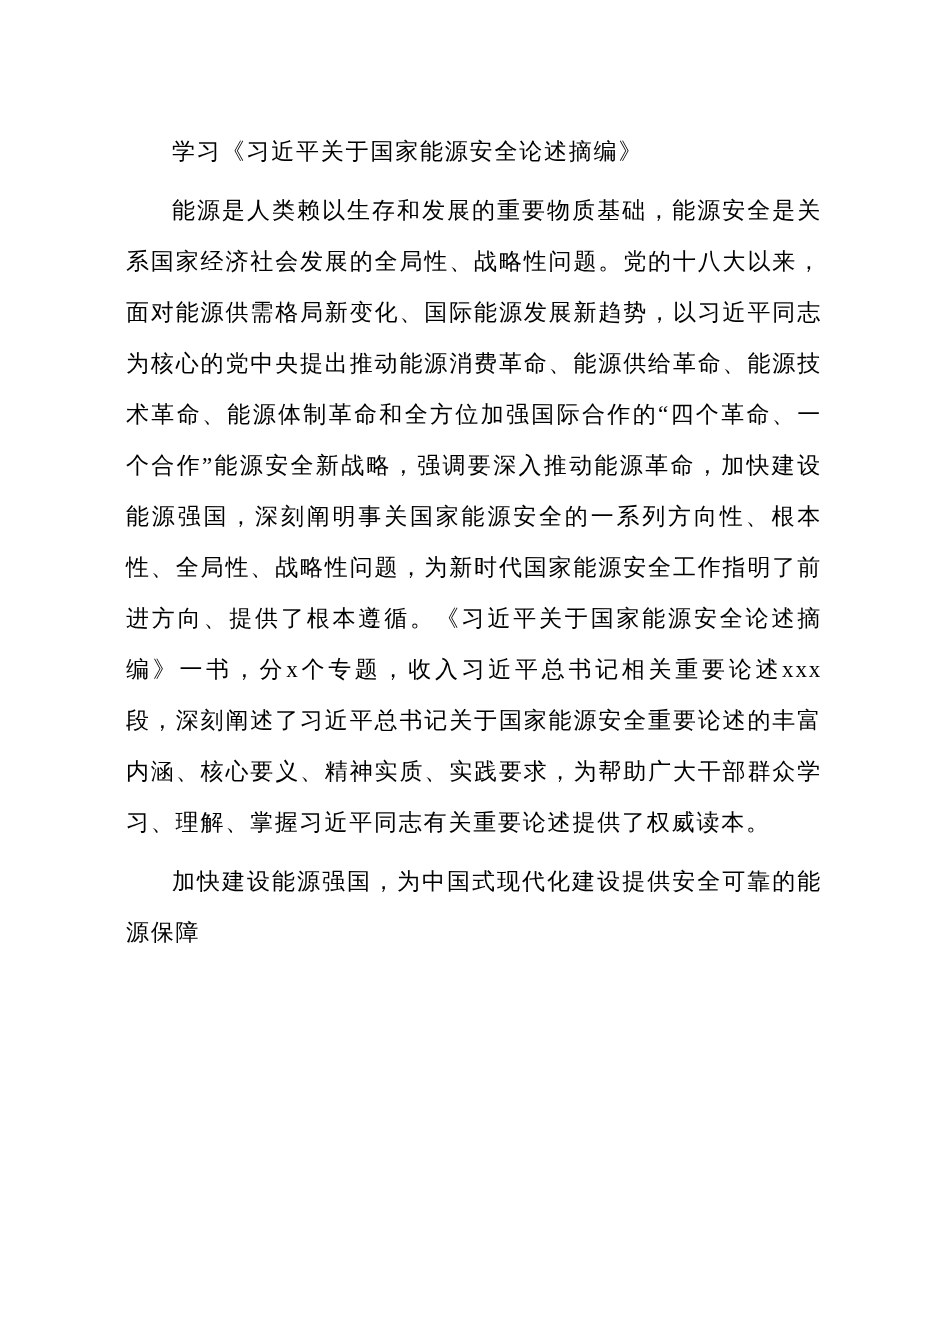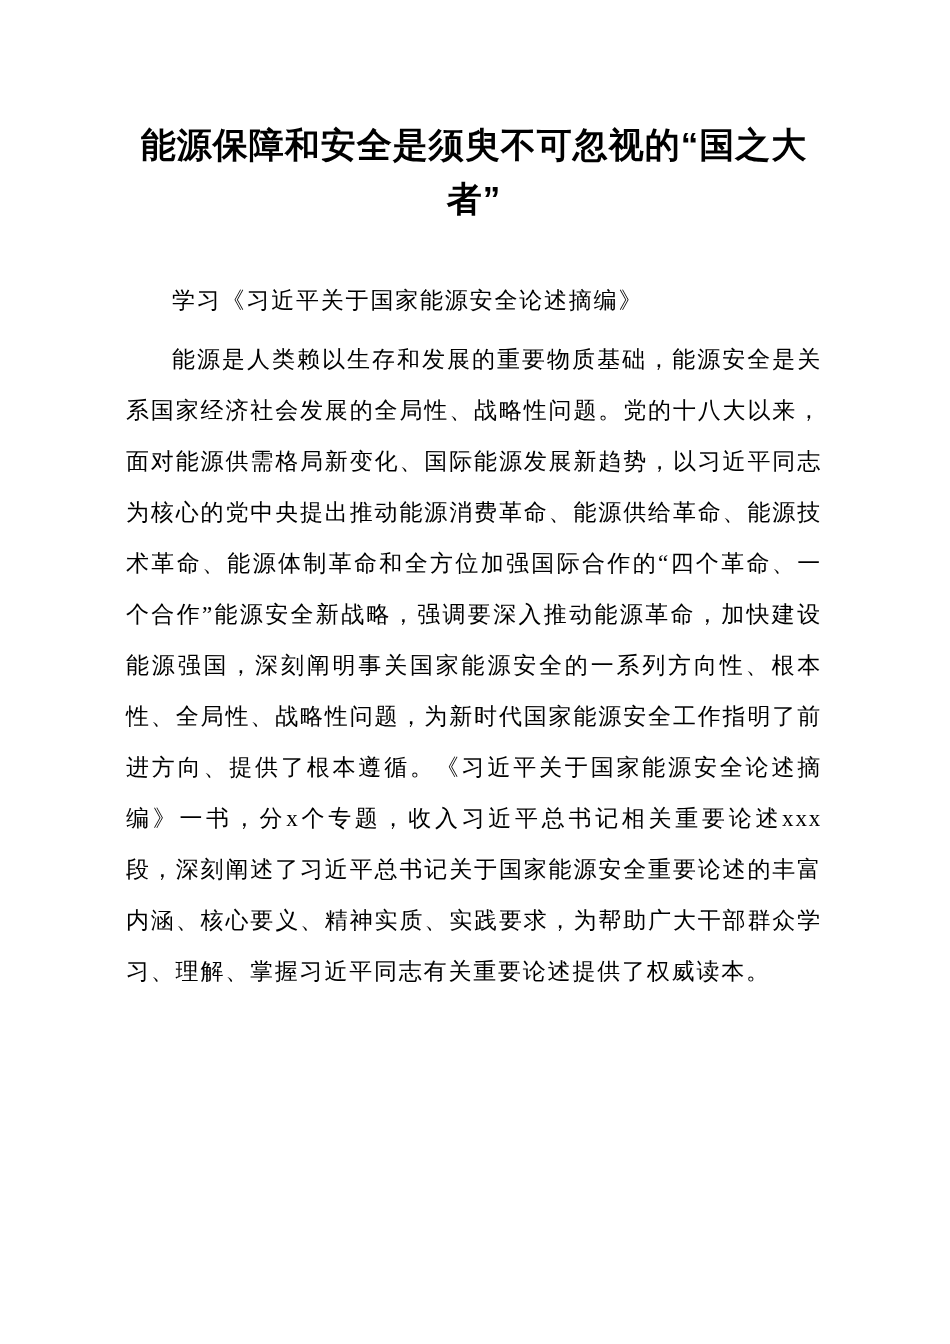--- a/index.html
+++ b/index.html
@@ -35,19 +35,19 @@
     text-align: justify;
     text-indent: 2em;
     letter-spacing: 1.8px;
     margin: 8px;
   }
 </style>
 </head>
 <body>
 
 <div class="page">
-  <h1 class="doc-title">能源保障和安全是须臾不可忽视的“国之大者”</h1>
 
   <div class="doc-body">
     <p class="para">学习《习近平关于国家能源安全论述摘编》</p>
     <p class="para">能源是人类赖以生存和发展的重要物质基础，能源安全是关系国家经济社会发展的全局性、战略性问题。党的十八大以来，面对能源供需格局新变化、国际能源发展新趋势，以习近平同志为核心的党中央提出推动能源消费革命、能源供给革命、能源技术革命、能源体制革命和全方位加强国际合作的“四个革命、一个合作”能源安全新战略，强调要深入推动能源革命，加快建设能源强国，深刻阐明事关国家能源安全的一系列方向性、根本性、全局性、战略性问题，为新时代国家能源安全工作指明了前进方向、提供了根本遵循。《习近平关于国家能源安全论述摘编》一书，分x个专题，收入习近平总书记相关重要论述xxx段，深刻阐述了习近平总书记关于国家能源安全重要论述的丰富内涵、核心要义、精神实质、实践要求，为帮助广大干部群众学习、理解、掌握习近平同志有关重要论述提供了权威读本。</p>
+    <p class="para">加快建设能源强国，为中国式现代化建设提供安全可靠的能源保障</p>
   </div>
 </div>
 
 </body></html>

